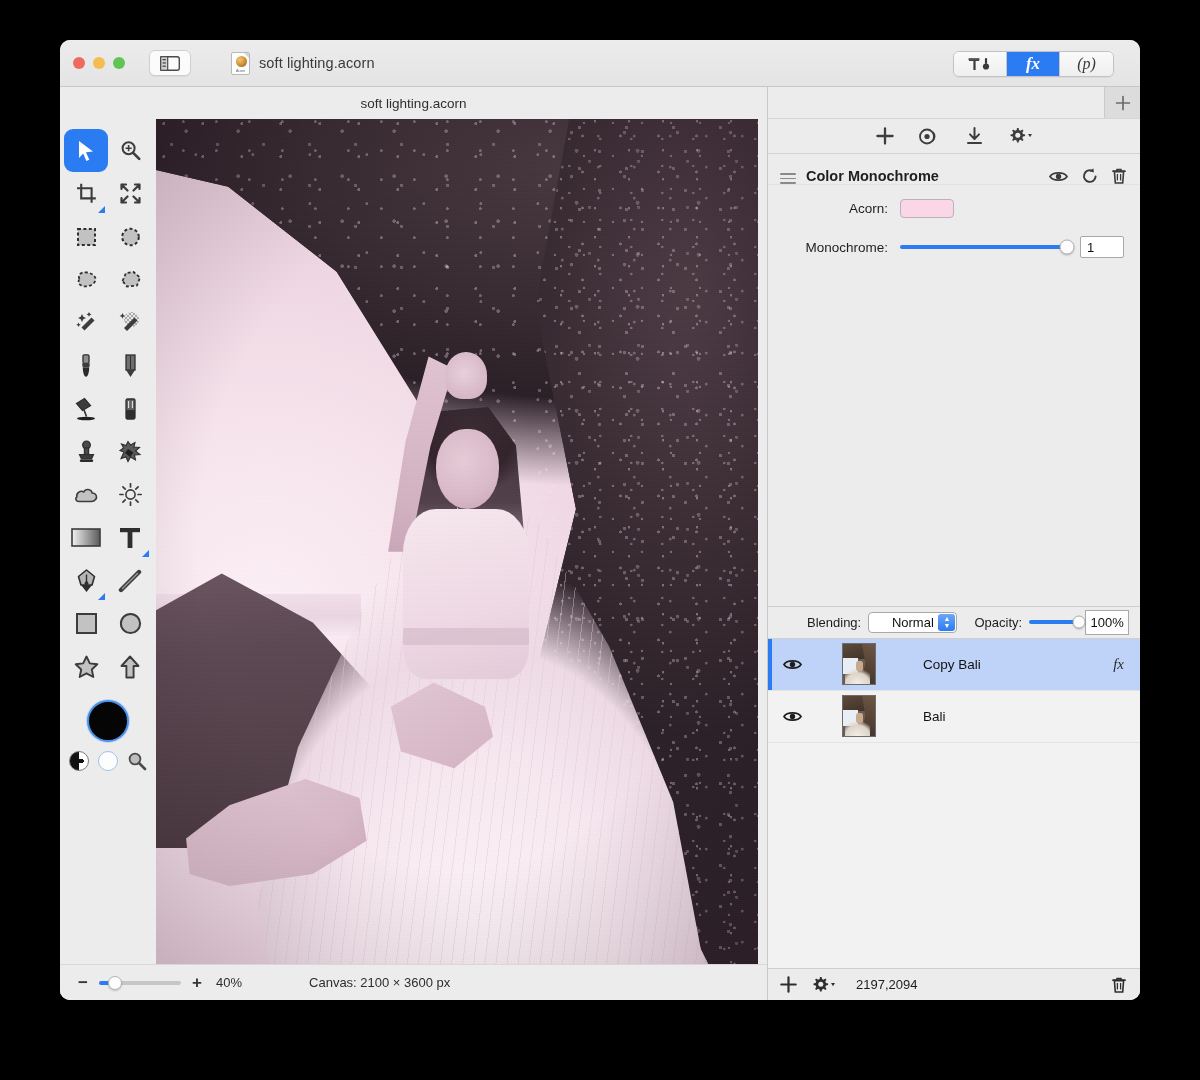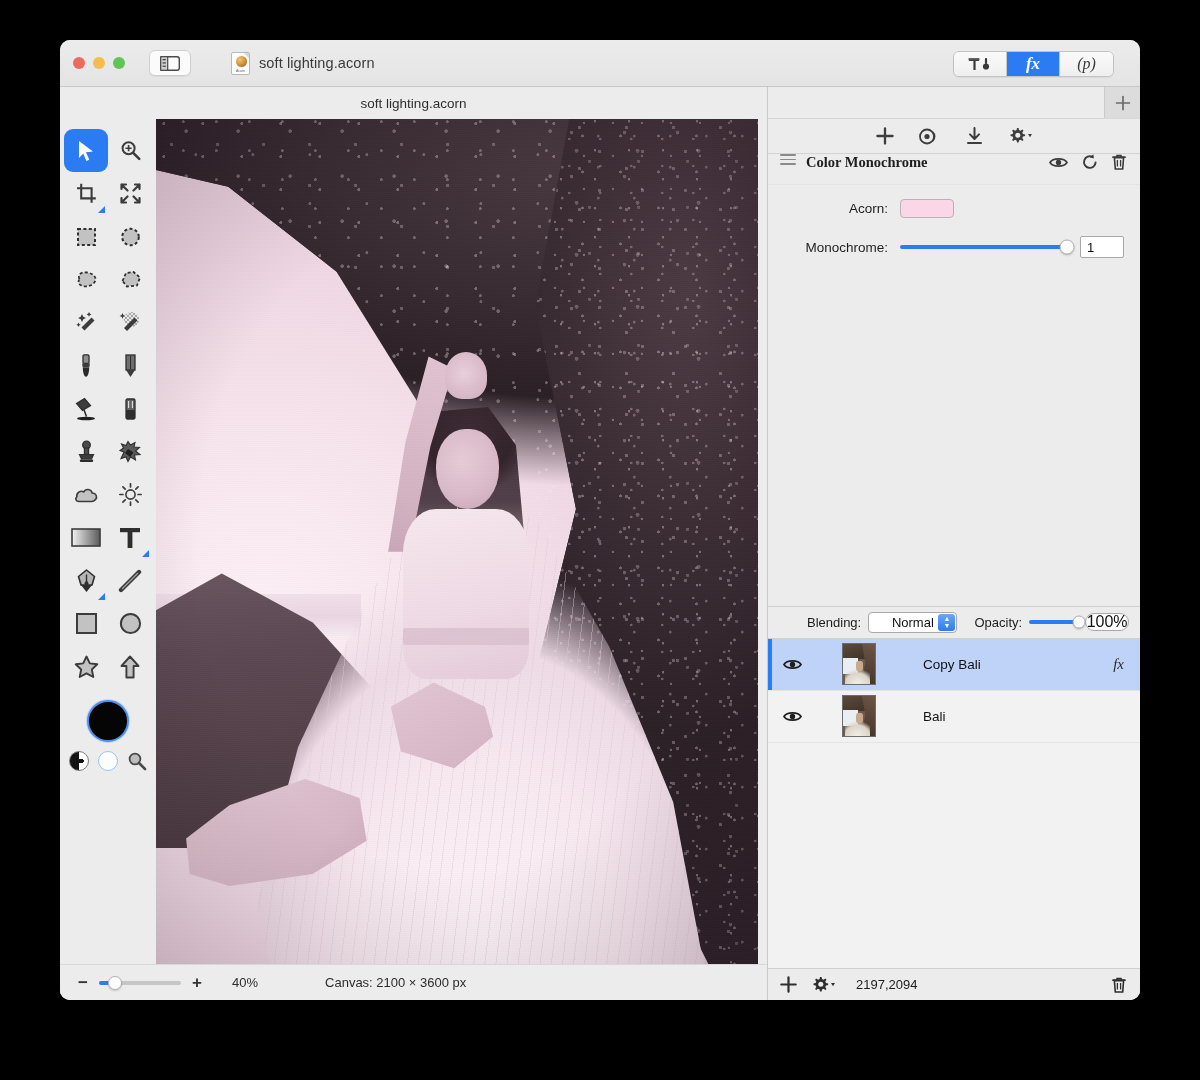--- a/index.html
+++ b/index.html
@@ -393,21 +393,21 @@
     position: relative;
   }
   #zoom-thumb {
     position: absolute; left: 20%; top: 50%;
     transform: translate(-50%,-50%);
     width: 14px; height: 14px; border-radius: 50%;
     background: #fdfdfd;
     border: 1px solid #b4b4b4;
     box-shadow: 0 1px 2px rgba(0,0,0,0.18);
   }
-  #zoom-percent { font-size: 13px; color: #2d2d2d; margin-left: 19px; }
+  #zoom-percent { font-size: 13px; color: #2d2d2d; margin-left: 3px; }
   #canvas-size-label { font-size: 13px; color: #2d2d2d; margin-left: 58px; }
 
   
   #right-pane {
     flex: 1;
     display: flex;
     flex-direction: column;
     background: #ececec;
     min-width: 0;
   }
@@ -429,25 +429,24 @@
   #filter-toolbar {
     height: 34px; flex: none;
     display: flex; align-items: center; justify-content: center;
     gap: 25px;
     color: #3d3d3d;
   }
   .ftool { display: flex; align-items: center; }
 
   #filter-header {
     height: 32px; flex: none;
-    display: flex; align-items: flex-start;
+    display: flex; align-items: flex-end;
     padding: 0 14px 0 12px;
     border-top: 1px solid #d3d3d3;
     border-bottom: 1px solid #e2e2e2;
-    font-family: Liberation Serif, serif;
   }
   #filter-grip {
     width: 16px; height: 11px;
     display: flex; flex-direction: column; justify-content: space-between;
     margin-right: 10px;
   }
   #filter-grip i { display:block; height: 1.6px; background: #8a8a8a; border-radius: 1px;}
   #filter-name {
     font-size: 14.5px; font-weight: bold; color: #1f1f1f;
     flex: 1;
@@ -526,23 +525,23 @@
     background: #2b7bf3; position: relative;
   }
   #opacity-thumb {
     position: absolute; right: -1px; top: 50%;
     transform: translate(50%,-50%);
     width: 13px; height: 13px; border-radius: 50%;
     background: #fdfdfd; border: 1px solid #b0b0b0;
     box-shadow: 0 1px 2px rgba(0,0,0,0.2);
   }
   #opacity-field {
-    width: 48px; height: 18px;
-    background: #fff; border: 1px solid #a9a9a9; border-radius: 10px;
-    font-size: 16px; color: #111;
+    width: 48px; height: 25px;
+    background: #fff; border: 1px solid #a9a9a9; border-radius: 0;
+    font-size: 13px; color: #111;
     display:flex; align-items:center; justify-content:center;
   }
 
   #layers-list { flex: 1; background: #f2f2f2; min-height: 0; overflow: hidden; }
   .layer-row {
     height: 52px;
     display: flex; align-items: center;
     padding-left: 0px;
     position: relative;
     border-bottom: 1px solid #e4e4e4;

